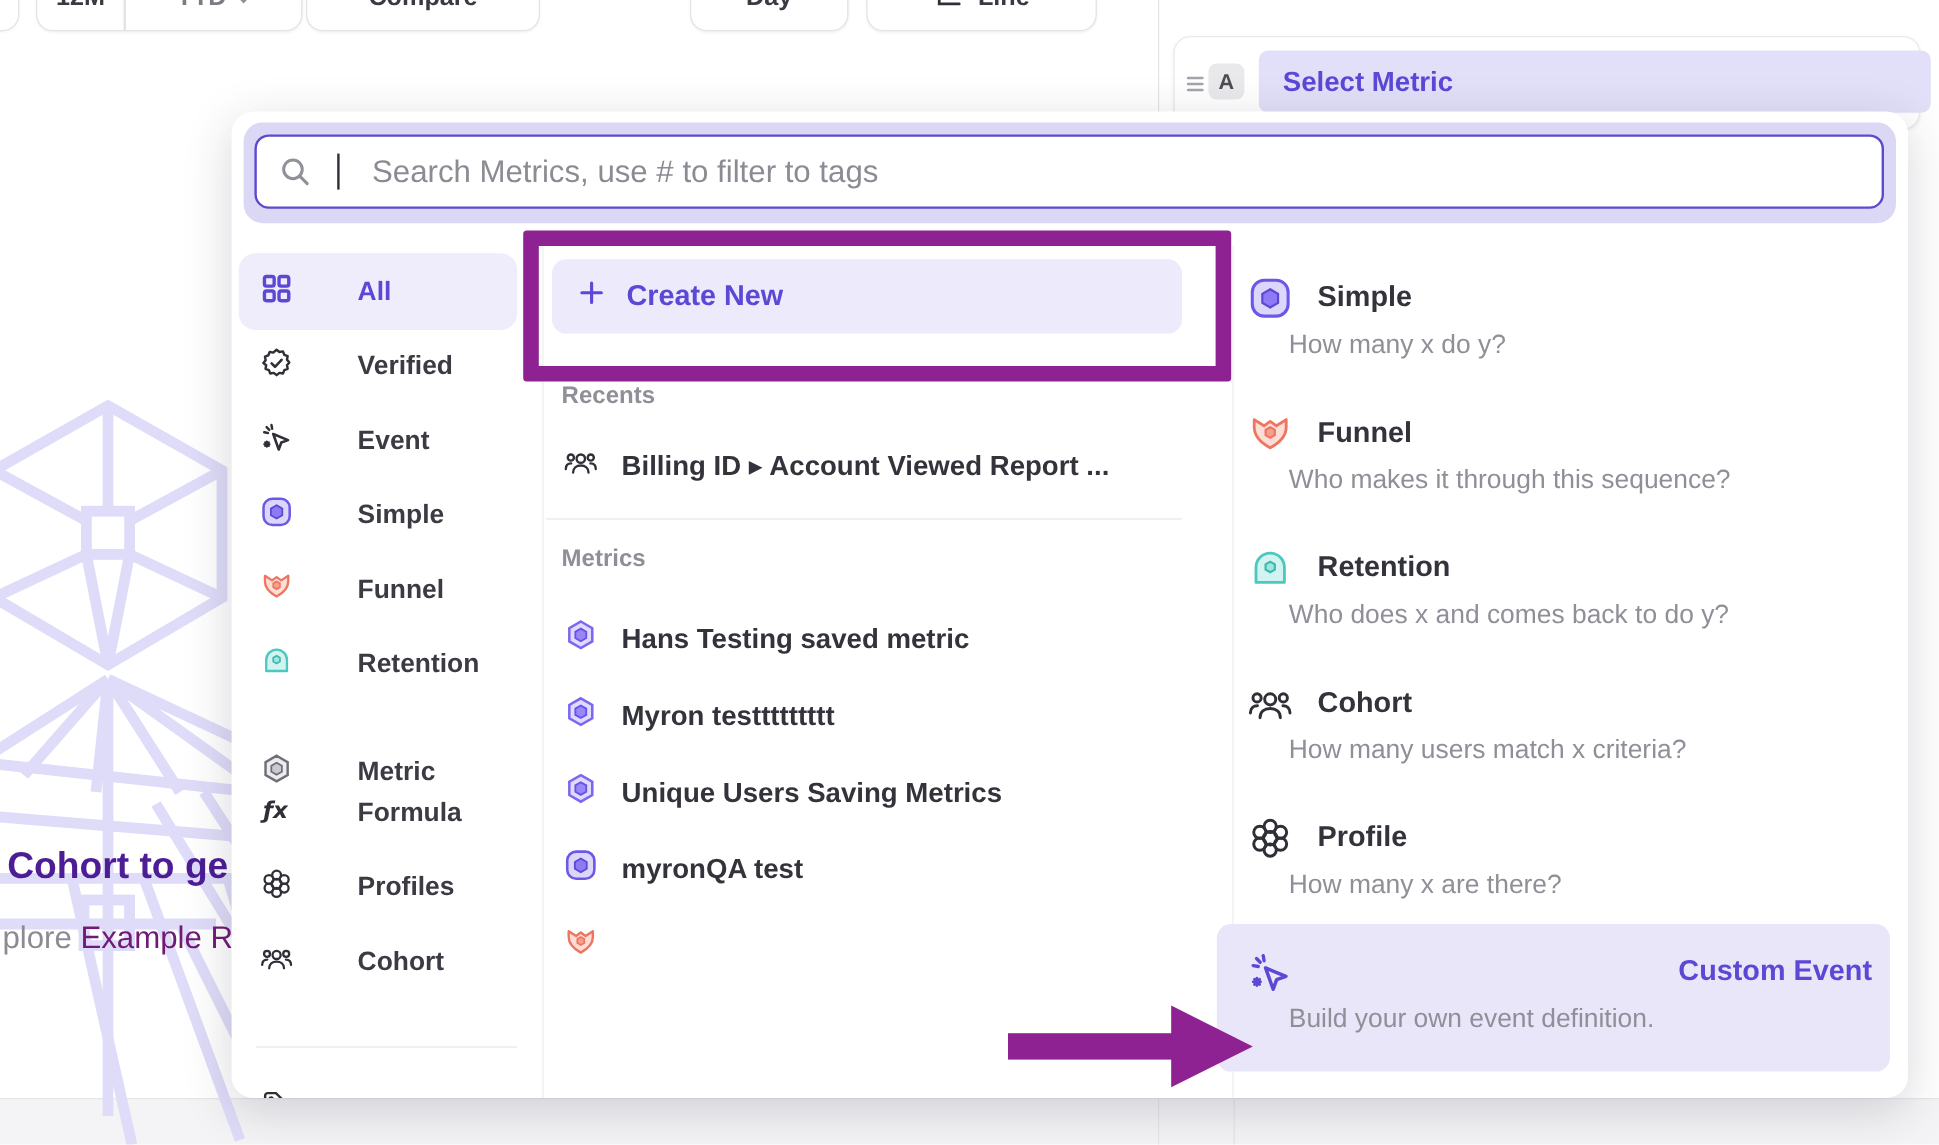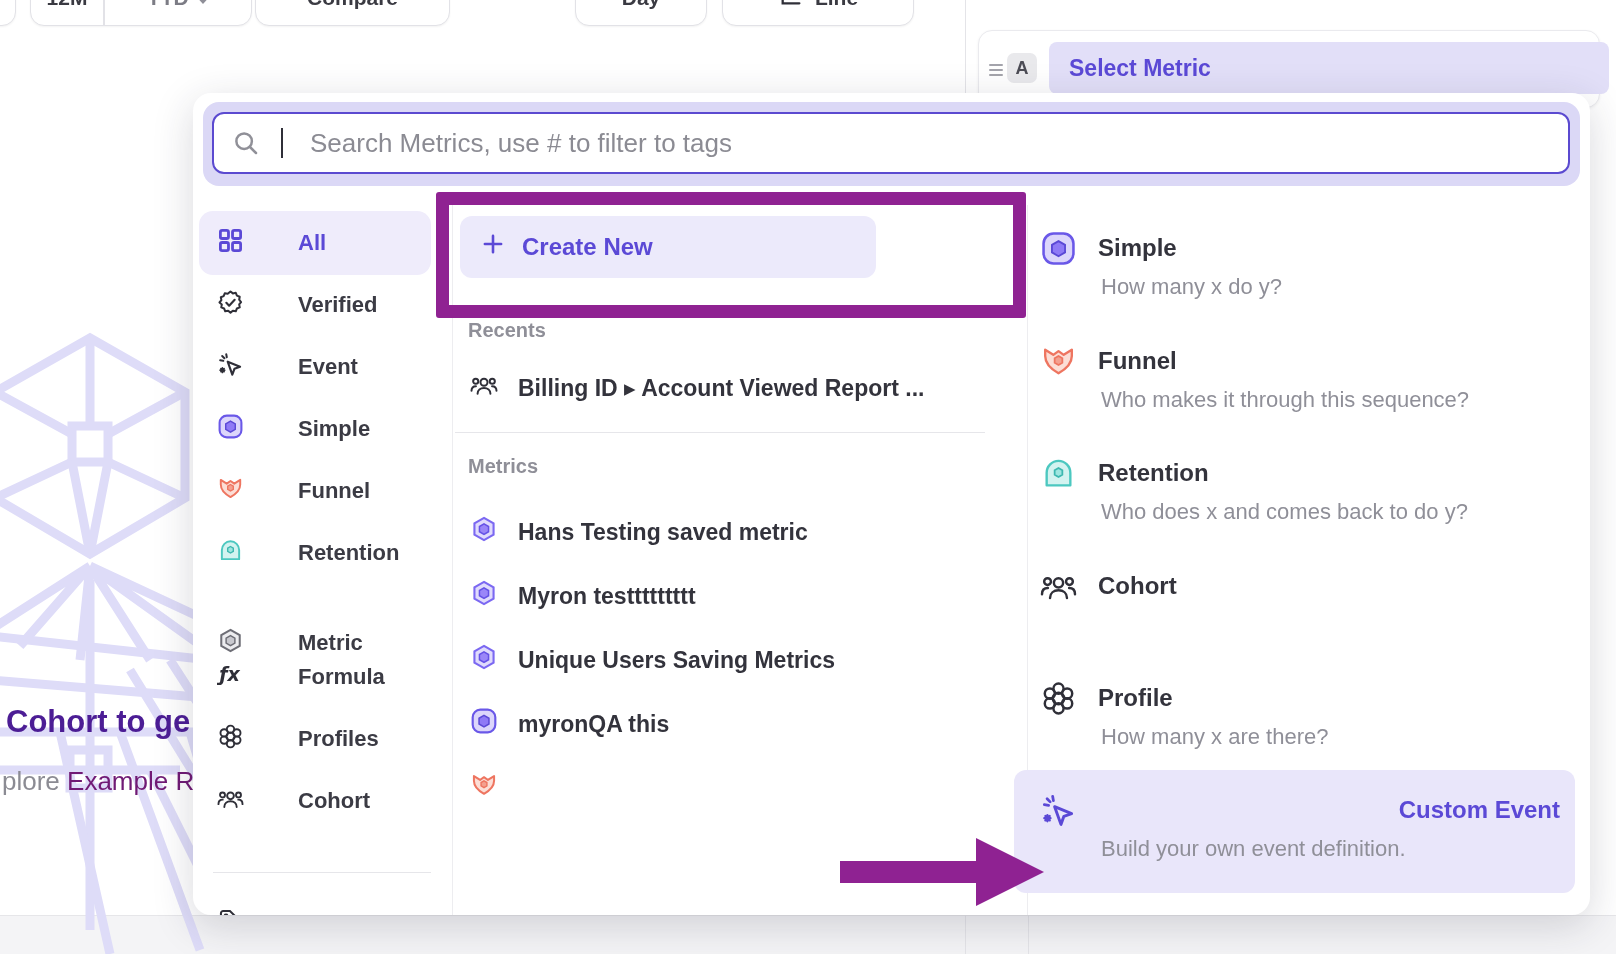--- a/index.html
+++ b/index.html
@@ -45,34 +45,34 @@
   .search-caret{position:absolute;left:88px;top:35px;width:2px;height:30px;background:#2f2f38;}
   .col-line{position:absolute;top:112px;width:1px;height:710px;background:#ededf0;}
   
   .side-pill{position:absolute;left:6px;top:118px;width:232px;height:64px;background:#efecfb;border-radius:14px;}
   .side-row{position:absolute;left:6px;width:234px;height:62px;display:flex;align-items:center;gap:20px;
     padding-left:18px;box-sizing:border-box;font-size:22px;font-weight:600;color:#3b3b44;cursor:pointer;}
   .side-row .lbl{white-space:nowrap;margin-left:34px;}
   .side-row.active .lbl{color:#5b49d6;}
   .side-sep{position:absolute;left:20px;top:779px;width:218px;height:1px;background:#e6e6ea;}
   
-  .create-pill{position:absolute;left:267px;top:123px;width:416px;height:62px;background:#eceafb;border-radius:12px;
+  .create-pill{position:absolute;left:267px;top:123px;width:525px;height:62px;background:#eceafb;border-radius:12px;
     display:flex;align-items:center;gap:16px;padding-left:20px;box-sizing:border-box;color:#5b49d6;
     font-size:24px;font-weight:700;cursor:pointer;}
   .group-hdr{position:absolute;left:275px;font-size:20px;font-weight:600;color:#8f8f98;}
   .mid-row{position:absolute;left:277px;width:540px;height:64px;display:flex;align-items:center;gap:20px;
     font-size:23px;font-weight:600;color:#33333c;white-space:nowrap;cursor:pointer;}
   .mid-sep{position:absolute;left:262px;top:339px;width:530px;height:1px;background:#e6e6ea;}
   .show-all{position:absolute;left:277px;top:729px;height:62px;display:flex;align-items:center;gap:16px;
     font-size:22px;font-weight:600;color:#3b3b44;cursor:pointer;}
   
   .type-row{position:absolute;left:847px;width:520px;cursor:pointer;}
   .type-row .t-icon{position:absolute;left:0;top:-2px;}
   .type-row .t-title{margin-left:58px;font-size:24px;font-weight:700;color:#33333c;line-height:32px;}
-  .type-row .t-desc{margin-left:61px;margin-top:9px;font-size:22px;color:#8f8f98;line-height:28px;}
+  .type-row .t-desc{margin-left:34px;margin-top:9px;font-size:22px;color:#8f8f98;line-height:28px;}
   .type-row.hl .t-title{color:#5b49d6;text-align:right;}
   .custom-bg{position:absolute;left:821px;top:677px;width:561px;height:123px;background:#e9e6fa;border-radius:12px;}
   
   .anno-box{position:absolute;left:436px;top:192px;width:590px;height:126px;border:13px solid #8f2292;border-radius:3px;
     box-sizing:border-box;z-index:40;pointer-events:none;}
   .anno-arrow{position:absolute;left:838px;top:830px;z-index:40;pointer-events:none;}
 </style>
 </head>
 <body>
 
@@ -296,21 +296,21 @@
             <path d="M12 2.5l8.2 4.75v9.5L12 21.5l-8.2-4.75v-9.5z" fill="#e0dbfc" stroke="#7b68f2" stroke-width="1.8"></path>
             <path d="M12 7.6l3.9 2.25v4.5L12 16.6l-3.9-2.25v-4.5z" fill="#9a86f8" stroke="#6552e6" stroke-width="1.3"></path>
           </svg></span>
       <span>Unique Users Saving Metrics</span>
     </div>
     <div class="mid-row" style="top:599px;">
       <span><svg width="28" height="28" viewBox="0 0 26 26" fill="none">
             <rect x="2.5" y="2.5" width="21" height="21" rx="7" fill="#dcd6fb" stroke="#6a58e8" stroke-width="2"></rect>
             <path d="M13 7.8l4.6 2.65v5.3L13 18.4l-4.6-2.65v-5.3z" fill="#8f7af6" stroke="#5b49d6" stroke-width="1.4"></path>
           </svg></span>
-      <span>myronQA this</span>
+      <span>myronQA test</span>
     </div>
     <div class="mid-row" style="top:663px;">
       <span><svg width="28" height="28" viewBox="0 0 25 25" fill="none">
             <path d="M3.5 4.5L9 8l3.5-2.5L16 8l5.5-3.5v4.3c0 4.6-3.5 8.6-9 11.6-5.5-3-9-7-9-11.6z" fill="#fcded6" stroke="#ee7560" stroke-width="1.8" stroke-linejoin="round"></path>
             <path d="M12.5 8.8l2.6 1.5v3l-2.6 1.5-2.6-1.5v-3z" fill="#f4a08f" stroke="#ee7560" stroke-width="1.3"></path>
           </svg></span>
     </div>
 
 
     <div class="custom-bg"></div>
@@ -344,20 +344,21 @@
             <g stroke="#2f2f38" stroke-width="1.6" stroke-linecap="round">
               <circle cx="12" cy="9.6" r="3"></circle>
               <path d="M6.5 19.5c0-3.2 2.4-5 5.5-5s5.5 1.8 5.5 5"></path>
               <circle cx="4.9" cy="8.8" r="2.2"></circle>
               <path d="M1.3 17c0-2.6 1.6-4 3.8-4"></path>
               <circle cx="19.1" cy="8.8" r="2.2"></circle>
               <path d="M22.7 17c0-2.6-1.6-4-3.8-4"></path>
             </g>
           </svg></span>
       <div class="t-title">Cohort</div>
+      <div class="t-desc">How many users match x criteria?</div>
     </div>
     <div class="type-row" style="top:589px;">
       <span class="t-icon"><svg width="37" height="37" viewBox="0 0 24 24" fill="none">
             <g stroke="#2f2f38" stroke-width="1.6">
               <circle cx="12" cy="12" r="3.7"></circle>
               <circle cx="12" cy="5.6" r="3.3"></circle>
               <circle cx="17.6" cy="8.8" r="3.3"></circle>
               <circle cx="17.6" cy="15.2" r="3.3"></circle>
               <circle cx="12" cy="18.4" r="3.3"></circle>
               <circle cx="6.4" cy="15.2" r="3.3"></circle>

